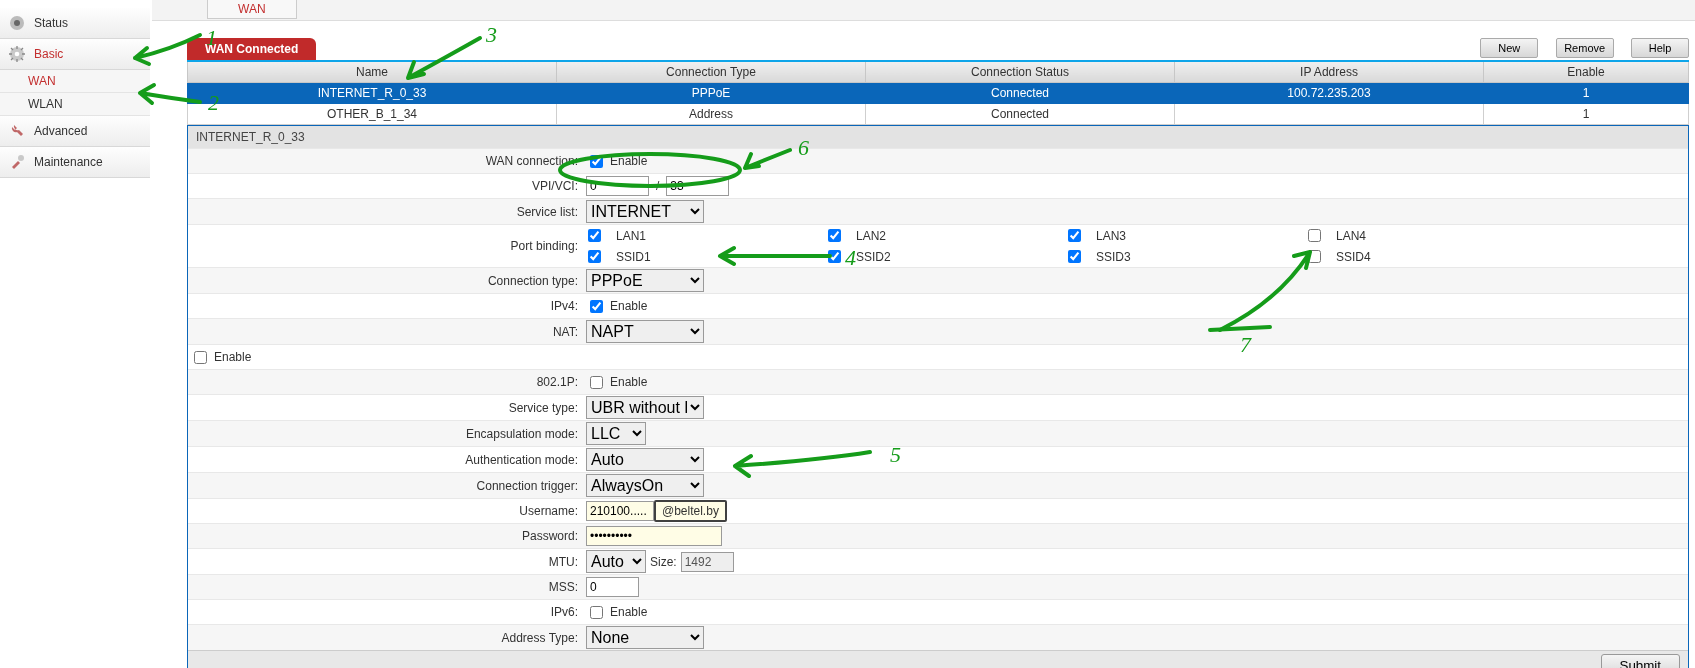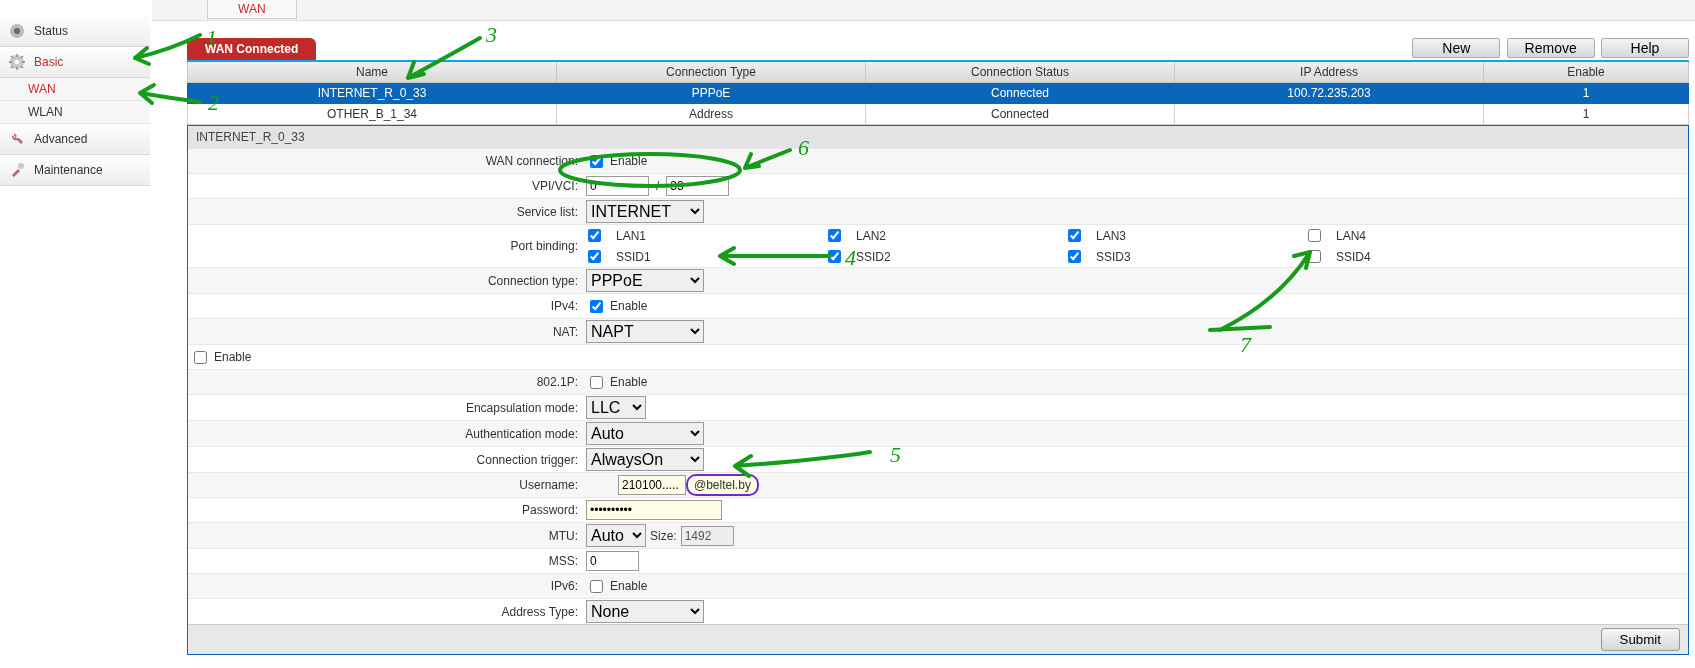--- a/index.html
+++ b/index.html
@@ -1,31 +1,31 @@
 <!DOCTYPE html>
 <html><head>
 <meta charset="utf-8">
 <style>
 html,body{margin:0;padding:0;font-family:Arial,Helvetica,sans-serif;font-size:12px;color:#333;background:#fff}
 body{width:1695px;height:668px;position:relative;overflow:hidden}
 
-.sidebar{position:absolute;left:0;top:16px;width:150px}
+.sidebar{position:absolute;left:0;top:8px;width:150px}
 .nav-item{display:flex;align-items:center;height:30px;padding:0 6px;border-bottom:1px solid #d8d8d8;background:linear-gradient(#fefefe,#ededed);cursor:pointer}
 .nav-item.active{color:#c32e2e}
 .nav-item .icon{width:22px;height:22px;display:flex;align-items:center;justify-content:center;margin-right:6px}
 .nav-sub{padding-left:28px;height:22px;display:flex;align-items:center;background:#f6f6f6;border-bottom:1px solid #e4e4e4;cursor:pointer}
 .nav-sub.active{color:#c32e2e}
 
 .topbar{position:absolute;left:152px;top:0;right:0;height:20px;background:#f3f3f3;border-bottom:1px solid #ddd}
 .toptab{display:inline-block;padding:2px 30px;color:#c32e2e;border:1px solid #ccc;border-top:none;background:#f8f8f8;margin-left:55px}
 
 .main{position:absolute;left:187px;top:38px;right:6px}
 .section-tab{display:inline-block;background:#c12a2a;color:#fff;font-weight:bold;padding:4px 18px;border-radius:6px 6px 0 0}
 .toolbar{float:right}
-.toolbar button{width:88px;height:20px;margin-left:3px;background:linear-gradient(#f4f4f4,#d7d7d7);border:1px solid #aaa;border-radius:2px;font-size:14px;cursor:pointer}
+.toolbar button{width:58px;height:20px;margin-left:14px;background:linear-gradient(#f4f4f4,#d7d7d7);border:1px solid #aaa;border-radius:2px;font-size:11px;cursor:pointer}
 .conn-table{width:100%;border-collapse:collapse;clear:both;border-top:2px solid #0ea5e9}
 .conn-table th{background:linear-gradient(#efefef,#d9d9d9);font-weight:normal;color:#333;border:1px solid #c7c7c7;padding:3px 4px;font-size:12px}
 .conn-table td{text-align:center;border:1px solid #cfcfcf;padding:3px 4px;background:#fff}
 .conn-table tr.selrow td{background:#0a66b9;color:#fff;border-color:#0a66b9}
 
 .panel{border:1px solid #0a66b9;margin-top:0}
 .panel-title{background:#e3e3e3;padding:4px 8px;font-weight:normal;color:#444}
 .form-row{display:flex;align-items:center;border-top:1px solid #e8e8e8;min-height:22px;padding:1px 0}
 .form-row:nth-child(even){background:#f6f6f6}
 .form-row:nth-child(odd){background:#fff}
@@ -35,21 +35,21 @@
 .val select{height:23px;border:1px solid #9a9a9a;font-size:16px}
 .portgrid{display:grid;grid-template-columns:240px 240px 240px 240px;row-gap:2px;flex:1}
 .portcell{display:flex;align-items:center;gap:12px}
 .submit-bar{text-align:right;padding:3px 8px;background:#e8e8e8;border-top:1px solid #ccc}
 .submit-bar button{padding:3px 18px;background:linear-gradient(#f5f5f5,#d8d8d8);border:1px solid #999;border-radius:3px;cursor:pointer}
 
 svg.anno{position:absolute;left:0;top:0;pointer-events:none}
 .anno path,.anno line,.anno ellipse,.anno rect{stroke:#159c1a;stroke-width:4;fill:none;stroke-linecap:round;stroke-linejoin:round}
 .anno text{fill:#159c1a;font:italic 22px "Comic Sans MS",cursive}
 .slash{color:#333;padding:0 3px}
-.suffix-box{border:2px solid #6d28d9;border-radius:10px;padding:0 6px;height:18px;display:inline-flex;align-items:center;margin-left:-4px;background:#fffde6}
+.suffix-box{border:2px solid #404040;border-radius:2px;padding:0 6px;height:18px;display:inline-flex;align-items:center;margin-left:-4px;background:#fffde6}
 </style>
 </head>
 <body>
 
 <div class="sidebar">
   <div class="nav-item">
     <span class="icon">
         <svg width="18" height="18" viewBox="0 0 18 18">
           <circle cx="9" cy="9" r="7" fill="#bbb"></circle>
           <circle cx="9" cy="9" r="3" fill="#666"></circle>
@@ -225,20 +225,26 @@
       </div>
 
     <div class="form-row">
         <div class="lbl">802.1P:</div>
       <div class="val">
           <input type="checkbox" style="">
           <span>Enable</span>
         </div>
       </div>
 
+    <div class="form-row">
+        <div class="lbl">Service type:</div>
+      <div class="val">
+          <select style="width:118px"><option>UBR without PCR</option></select>
+        </div>
+      </div>
 
     <div class="form-row">
         <div class="lbl">Encapsulation mode:</div>
       <div class="val">
           <select style="width:60px"><option>LLC</option></select>
         </div>
       </div>
 
     <div class="form-row">
         <div class="lbl">Authentication mode:</div>
@@ -250,21 +256,21 @@
     <div class="form-row">
         <div class="lbl">Connection trigger:</div>
       <div class="val">
           <select style="width:118px"><option>AlwaysOn</option></select>
         </div>
       </div>
 
     <div class="form-row">
         <div class="lbl">Username:</div>
       <div class="val">
-        <input type="text" style="width: 60px; background: rgb(255, 253, 230); margin-left: 32px;" value="210100.....">
+        <input type="text" style="width: 60px; background: rgb(255, 253, 230);" value="210100.....">
         <span class="suffix-box">@beltel.by</span>
       </div>
       </div>
 
     <div class="form-row">
         <div class="lbl">Password:</div>
       <div class="val">
           <input type="password" style="width: 128px; background: rgb(255, 253, 230);" value="••••••••••">
         </div>
       </div>

